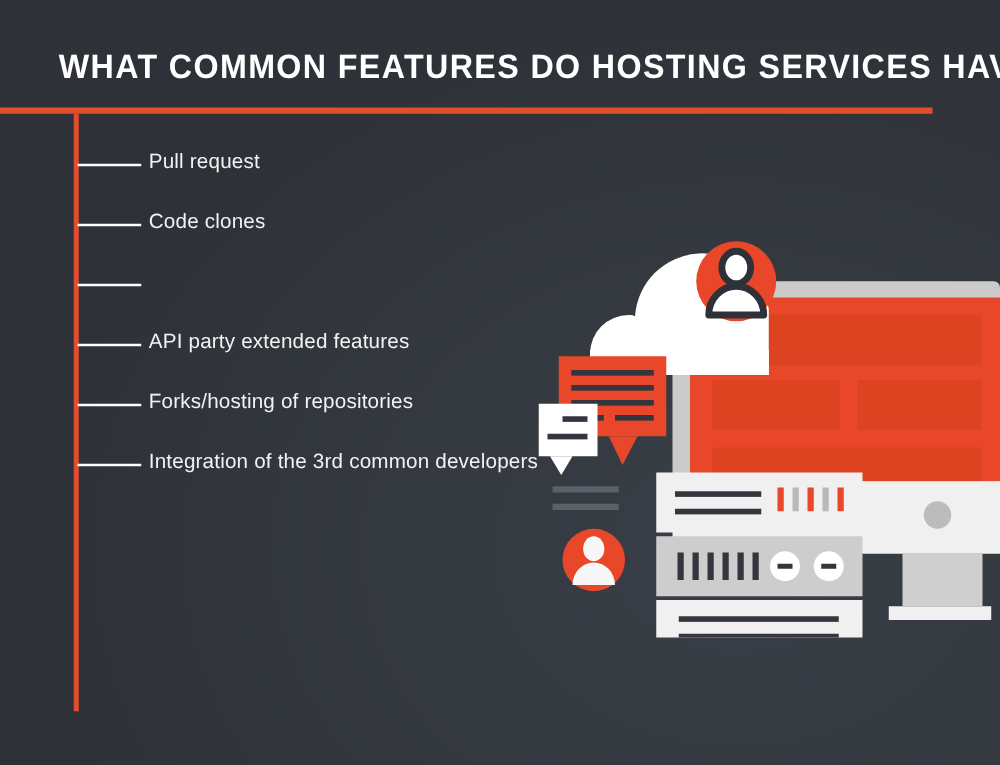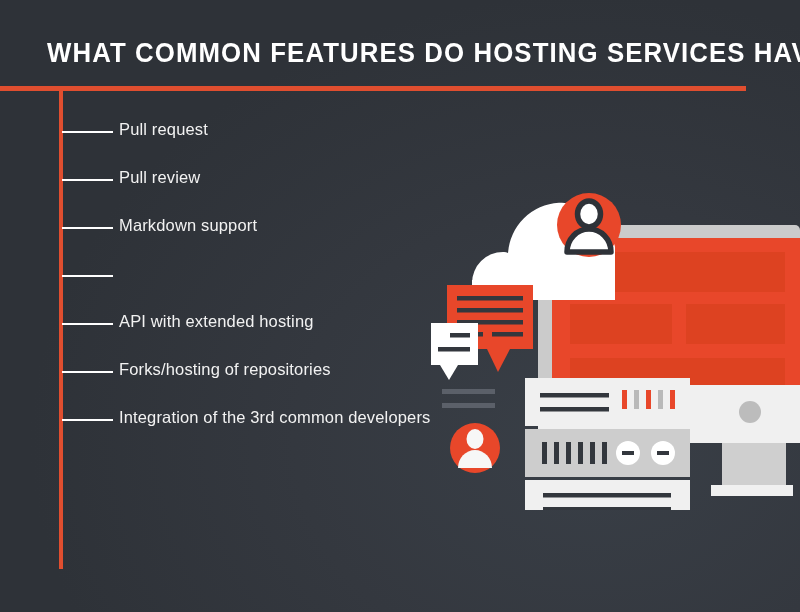--- a/index.html
+++ b/index.html
@@ -104,37 +104,33 @@
 
   <div class="list">
 
     <div class="list-item">
       <div class="tick"></div>
       <div class="list-label">Pull request</div>
     </div>
 
     <div class="list-item">
       <div class="tick"></div>
-      <div class="list-label">Pull review</div>
-    </div>
-
-
-
-    <div class="list-item">
-      <div class="tick"></div>
-      <div class="list-label">Markdown support</div>
-    </div>
-
-    <div class="list-item">
-      <div class="tick"></div>
-    </div>
-
-    <div class="list-item">
-      <div class="tick"></div>
-      <div class="list-label">API with extended hosting</div>
+      <div class="list-label">Code clones</div>
+    </div>
+
+
+
+
+    <div class="list-item">
+      <div class="tick"></div>
+    </div>
+
+    <div class="list-item">
+      <div class="tick"></div>
+      <div class="list-label">API party extended features</div>
     </div>
 
     <div class="list-item">
       <div class="tick"></div>
       <div class="list-label">Forks/hosting of repositories</div>
     </div>
 
 
     <div class="list-item">
       <div class="tick"></div>

